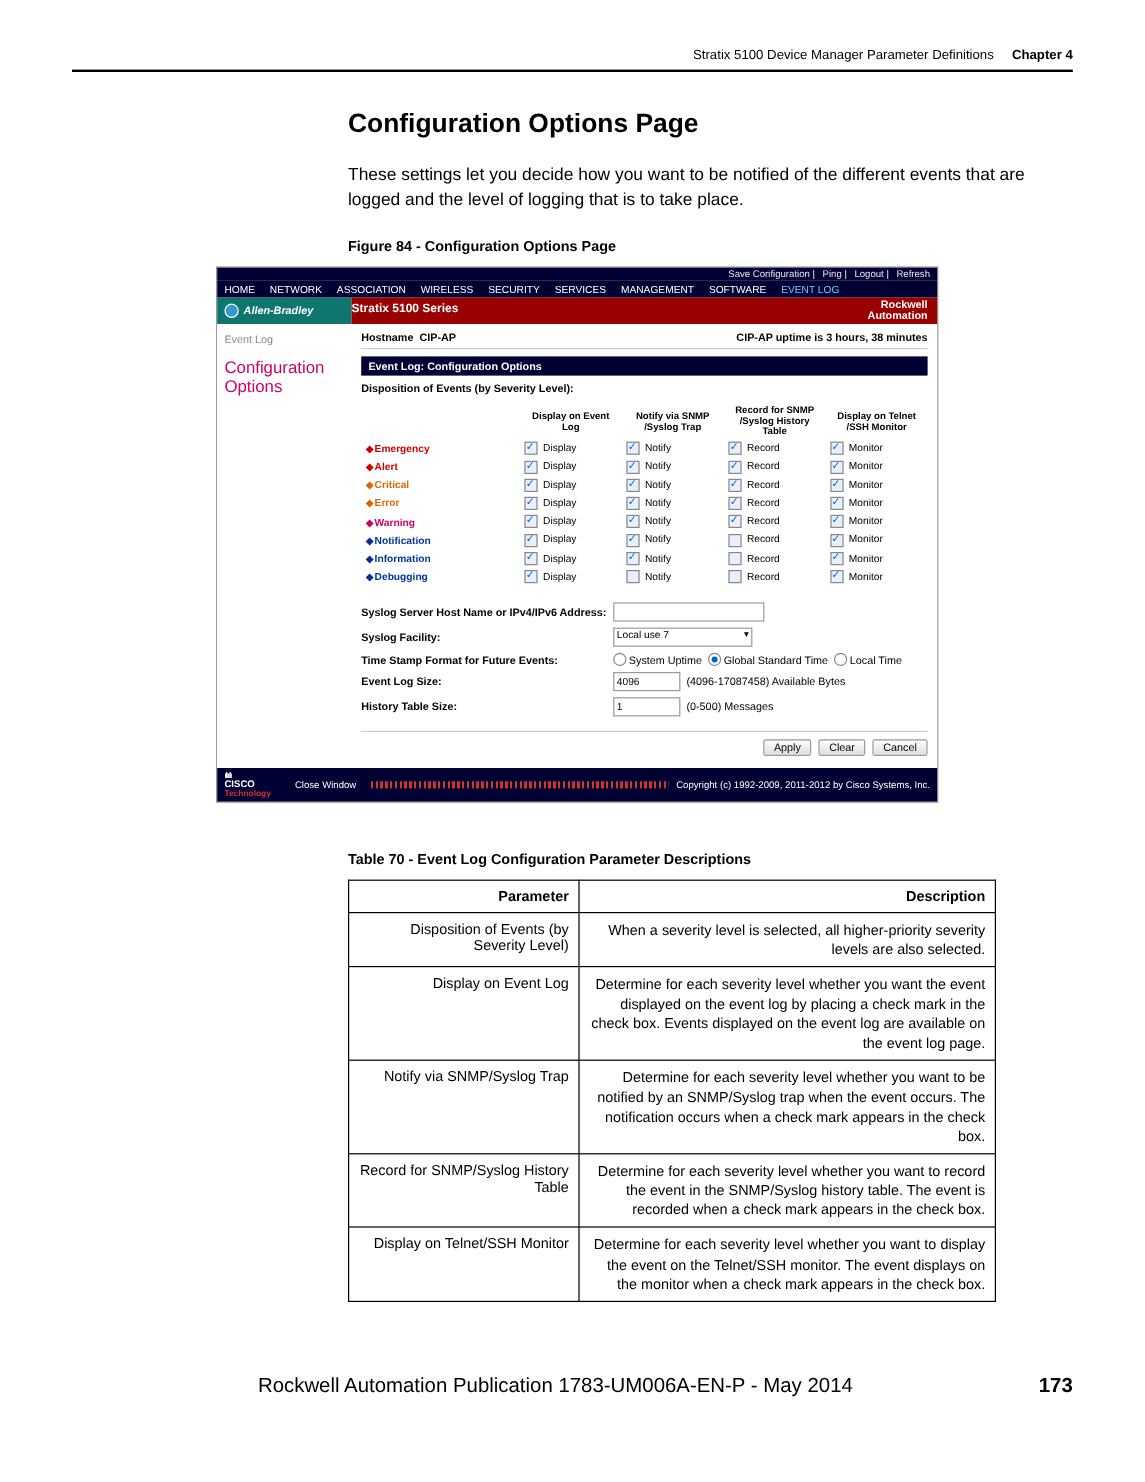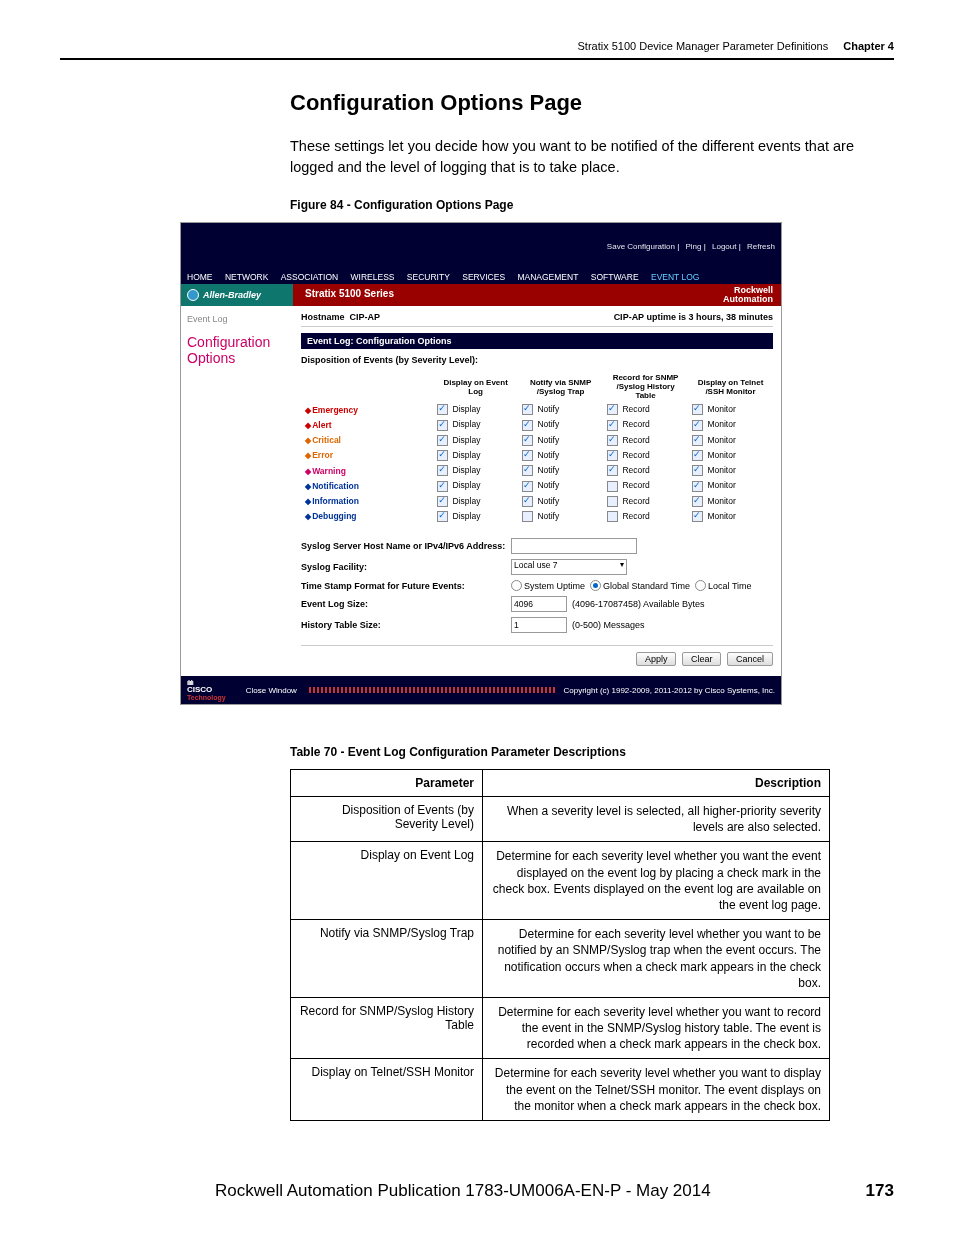--- a/index.html
+++ b/index.html
@@ -48,21 +48,21 @@
     border: 1px solid #999;
     background: #fff;
     font-size: 9px;
     color: #000;
     margin-bottom: 40px;
   }
   .ui-bar1 {
     background: #003;
     color: #fff;
     text-align: right;
-    padding: 19px 6px;
+    padding: 1px 6px;
     font-size: 8px;
   }
   .ui-bar1 span { margin-left: 4px; opacity: .9; cursor: default; }
   .ui-menu {
     background: #003;
     color: #fff;
     padding: 2px 6px;
     font-size: 8.5px;
     text-transform: uppercase;
   }
@@ -73,21 +73,21 @@
     width: 100px; background: #0f766e; color: #fff;
     font-size: 9px; font-weight: bold; font-style: italic;
     display: flex; align-items: center; padding: 0 6px;
   }
   .ui-brand-left .dot {
     display:inline-block;width:10px;height:10px;border-radius:50%;
     background:#39c;margin-right:4px;border:1px solid #fff;
   }
   .ui-brand-mid {
     flex:1; background:#900; color:#fff; font-weight:bold;
-    padding:4px 12px; font-size:10px;
+    padding:4px 0; font-size:10px;
   }
   .ui-brand-right {
     background:#900; color:#fff; font-weight:bold; text-align:right;
     padding:2px 8px; font-size:9px; line-height:1;
   }
   .ui-body { display:flex; }
   .ui-side {
     width:100px; padding:8px 6px; background:#fff;
     font-size:9px; color:#666;
   }

